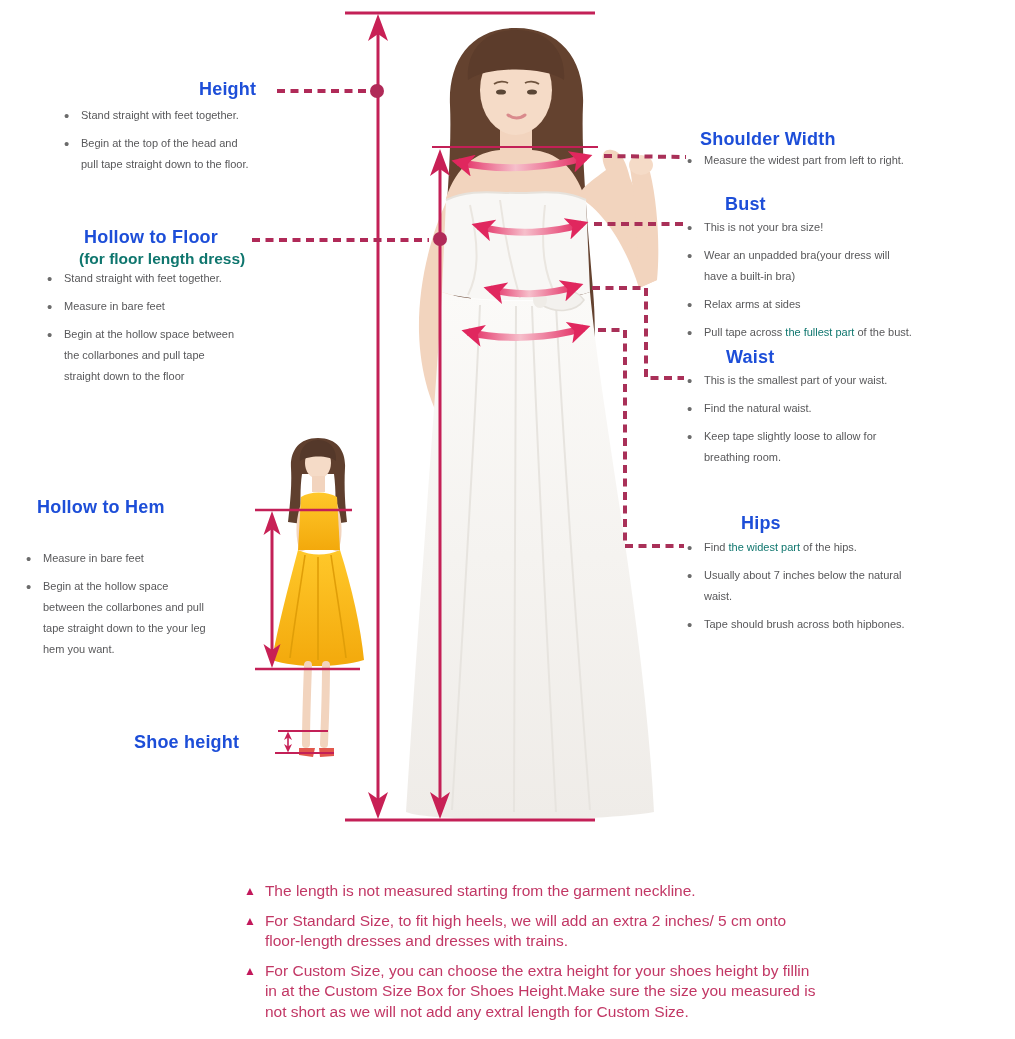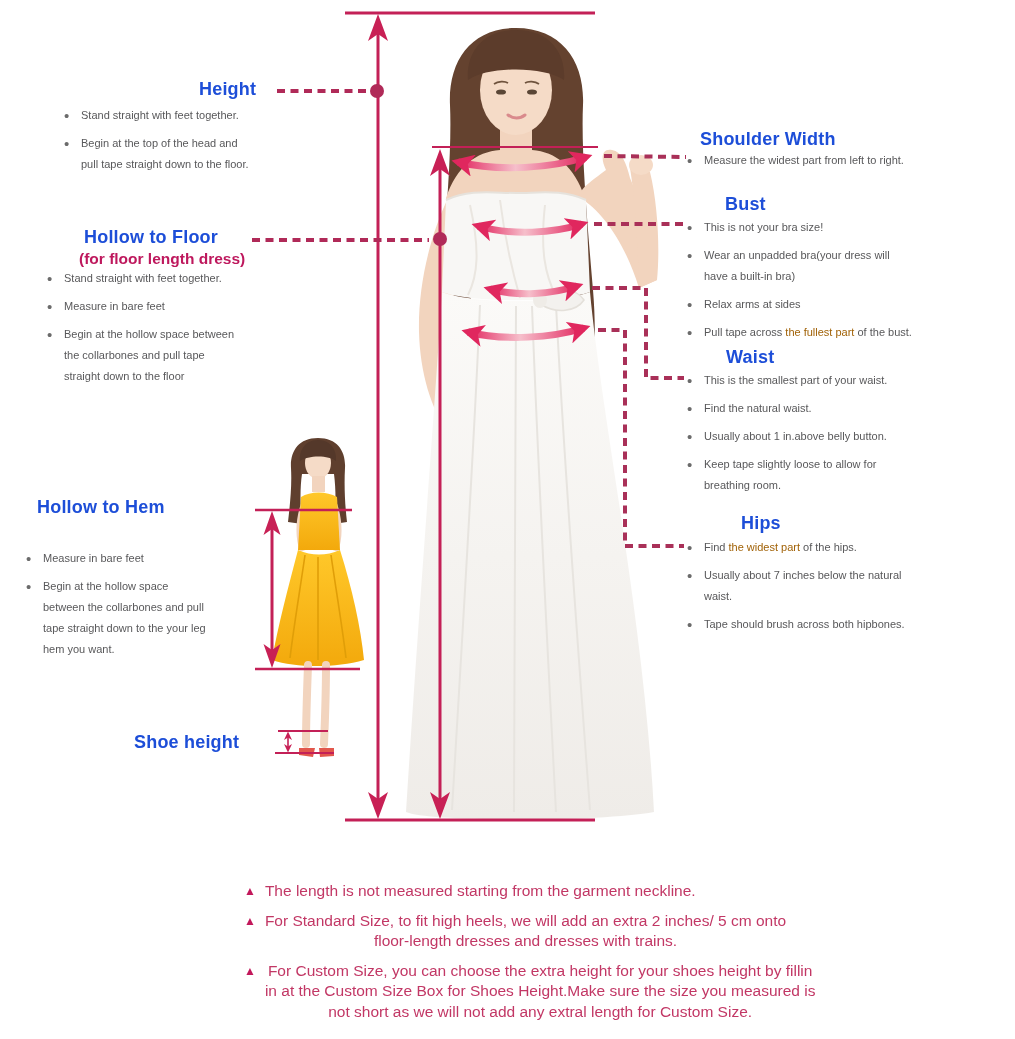--- a/index.html
+++ b/index.html
@@ -1,31 +1,31 @@
 <!DOCTYPE html>
 <html><head>
 <meta charset="utf-8">
 <style>
   html,body{margin:0;padding:0;background:#ffffff;}
   #canvas{position:relative;width:1015px;height:1039px;background:#ffffff;overflow:hidden;
           font-family:"Liberation Sans","DejaVu Sans",sans-serif;}
   svg{position:absolute;left:0;top:0;}
   .abs{position:absolute;}
   .sec-title{font-size:18px;font-weight:bold;color:#1d4ed8;letter-spacing:0.2px;white-space:nowrap;}
-  .sec-sub{font-size:15.5px;font-weight:bold;color:#be185d;white-space:nowrap;}
+  .sec-sub{font-size:15.5px;font-weight:bold;color:#0f766e;white-space:nowrap;}
   ul.bullets{list-style:none;margin:0;padding:0;}
   ul.bullets li{position:relative;padding-left:17px;margin-bottom:7px;
                 font-size:11px;line-height:21px;color:#58585A;}
   ul.bullets li::before{content:"•";position:absolute;left:0;top:0;color:#6b6b6b;font-size:15px;}
   ul.bullets li span{white-space:pre-line;}
-  .hl{color:#a16207;}
+  .hl{color:#0f766e;}
   .notes{display:flex;flex-direction:column;gap:9px;}
   .note{display:flex;gap:9px;align-items:flex-start;color:#C23765;font-size:15.5px;line-height:20.5px;}
   .note .tri{font-size:12px;line-height:20px;color:#C2185B;flex:0 0 auto;}
-  .note .ntext{white-space:pre-line;text-align:center;}
+  .note .ntext{white-space:pre-line;}
 </style>
 </head>
 <body>
 
 <div id="canvas">
 
   <svg width="1015" height="1039" viewBox="0 0 1015 1039">
     <defs>
       <linearGradient id="ribbon" x1="0" y1="0" x2="1" y2="0">
         <stop offset="0" stop-color="#E2255E"></stop>
@@ -194,21 +194,20 @@
     <li><span>Wear an unpadded bra(your dress will
 have a built-in bra)</span></li>
     <li><span>Relax arms at sides</span></li>
     <li><span>Pull tape across </span><span class="hl">the fullest part</span><span> of the bust.</span></li>
   </ul>
 
   <div class="abs sec-title" style="left:702px;top:347px;margin-left:24px;">Waist</div>
   <ul class="bullets abs" style="left:687px;top:370px;width:320px;">
     <li><span>This is the smallest part of your waist.</span></li>
     <li><span>Find the natural waist.</span></li>
-    <li><span>Usually about 1 in.above belly button.</span></li>
     <li><span>Keep tape slightly loose to allow for
 breathing room.</span></li>
   </ul>
 
   <div class="abs sec-title" style="left:702px;top:513px;margin-left:39px;">Hips</div>
   <ul class="bullets abs" style="left:687px;top:537px;width:330px;">
     <li><span>Find </span><span class="hl">the widest part</span><span> of the hips.</span></li>
     <li><span>Usually about 7 inches below the natural
 waist.</span></li>
     <li><span>Tape should brush across both hipbones.</span></li>

